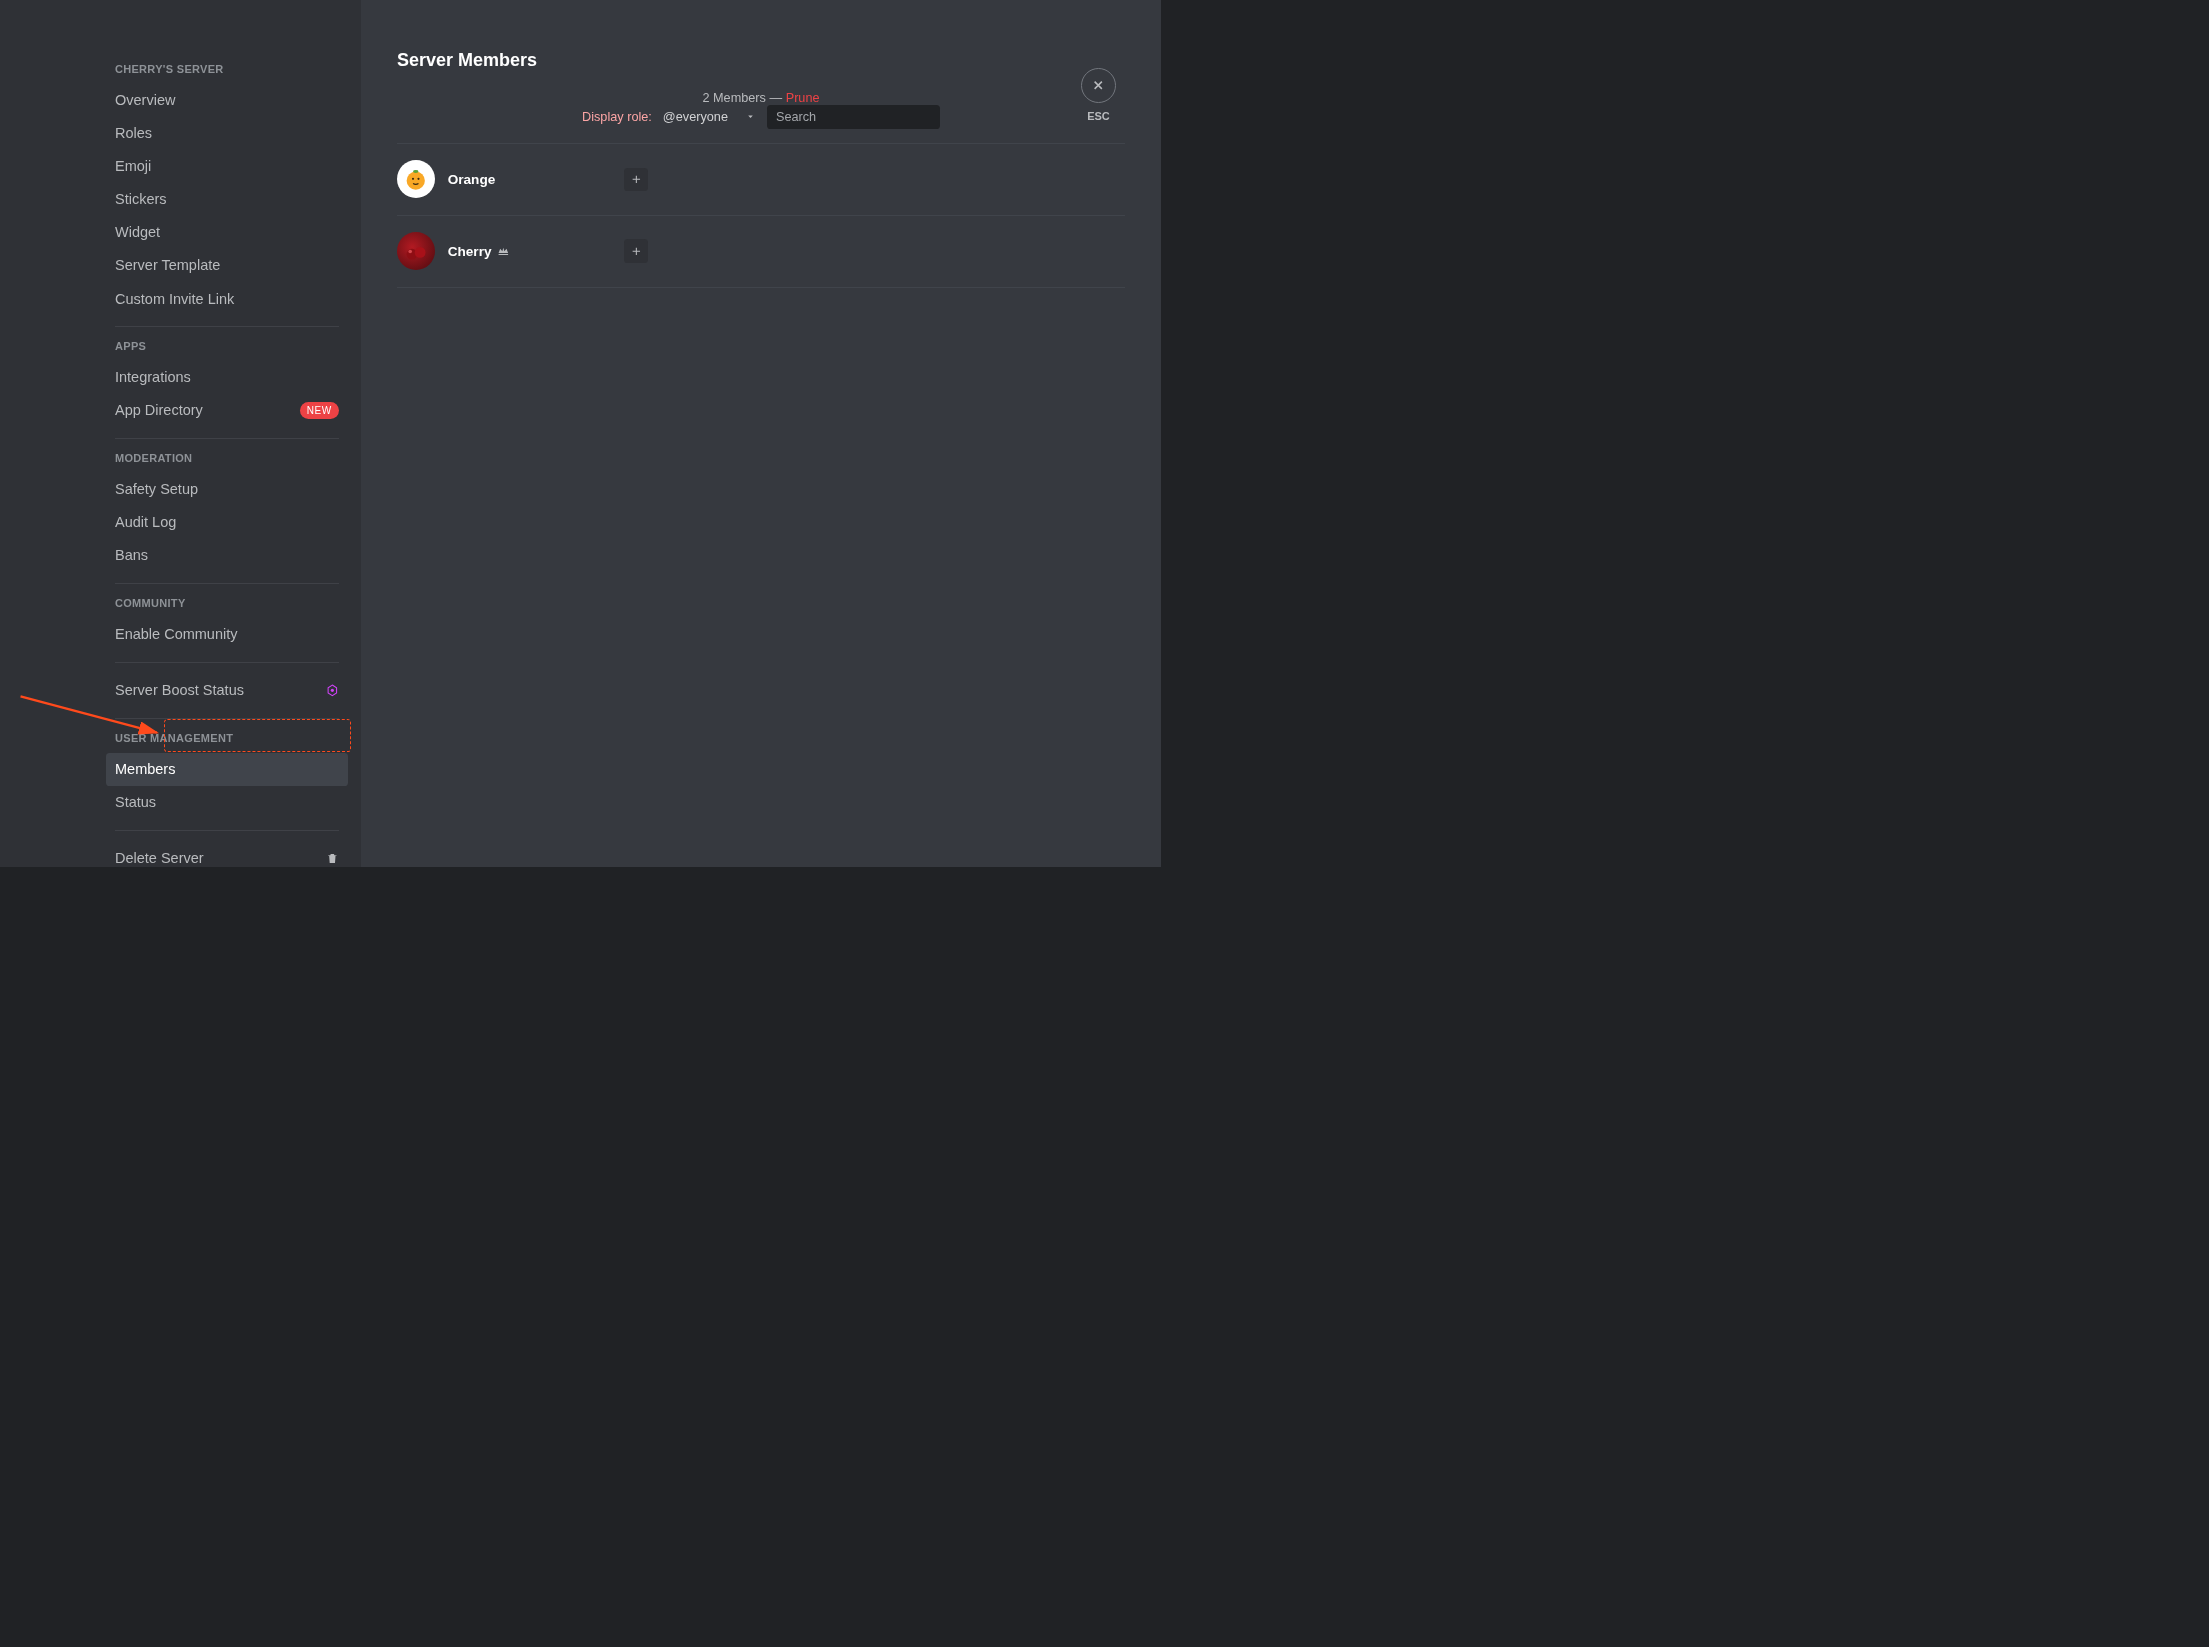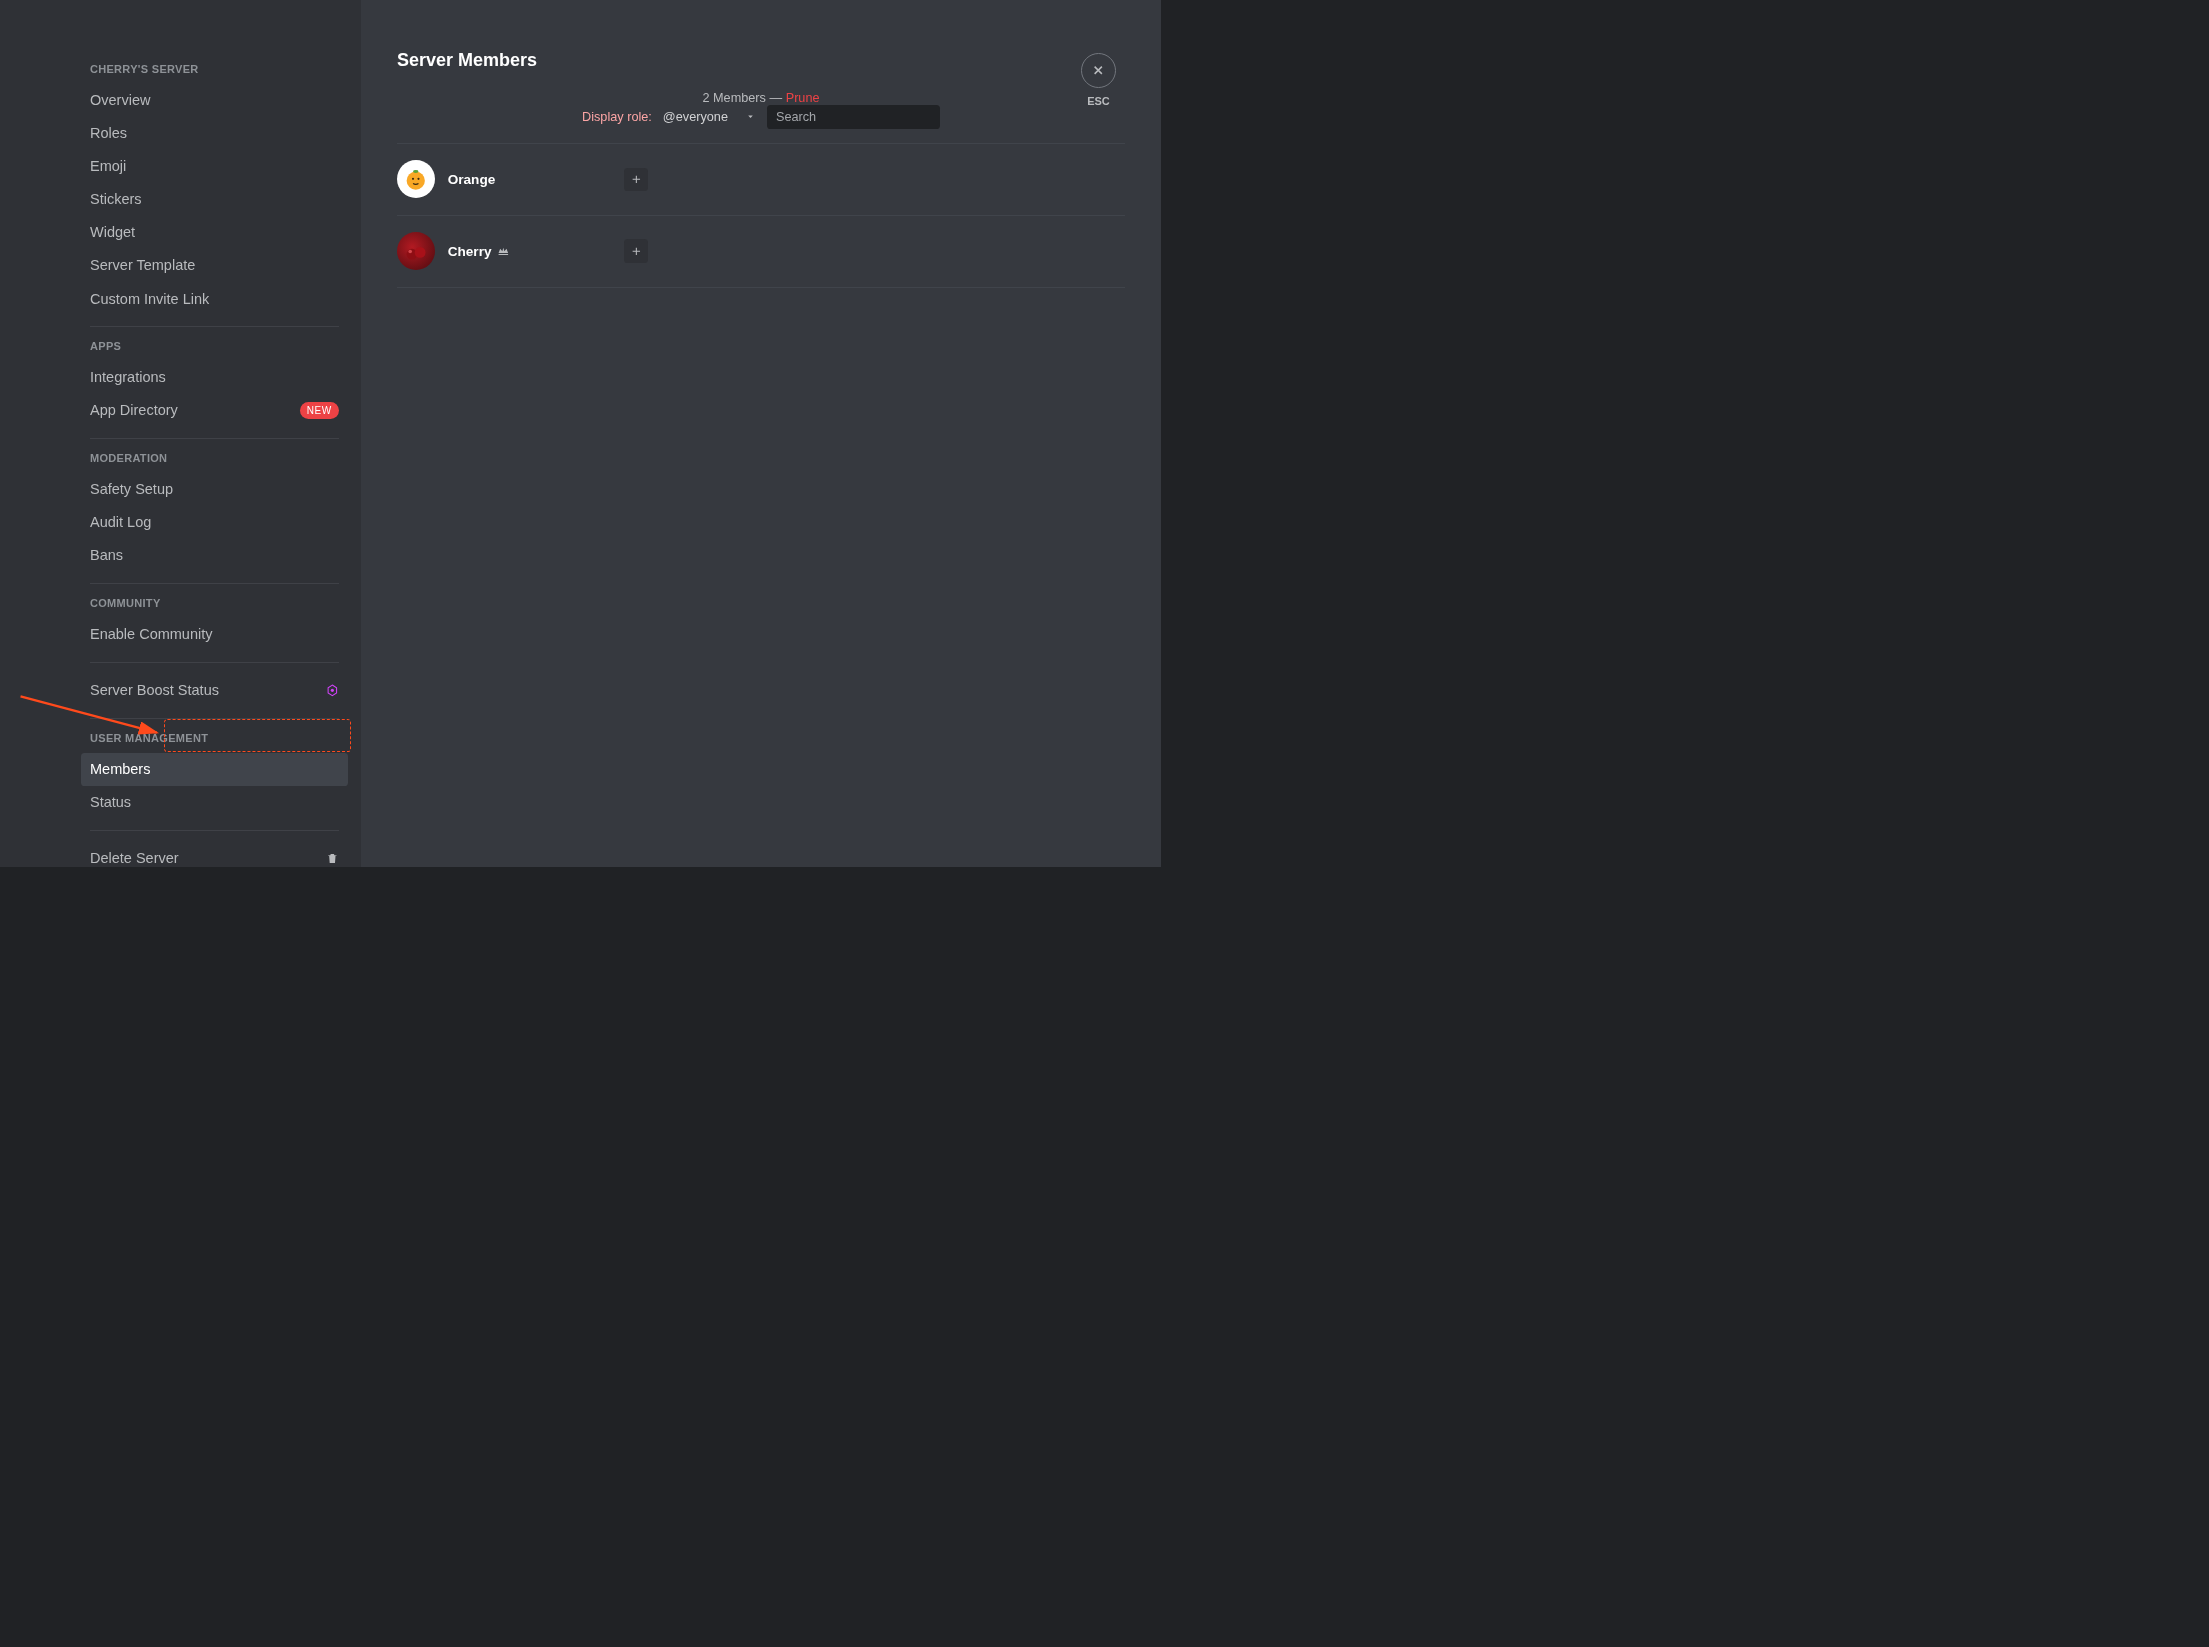--- a/index.html
+++ b/index.html
@@ -24,21 +24,21 @@
   .wc-max { background: #28c840; }
 
   .sidebar {
     position: absolute;
     left: 0;
     top: 0;
     width: 361px;
     height: 867px;
     background: #2f3136;
     padding-top: 50px;
-    padding-left: 90px;
+    padding-left: 115px;
     padding-right: 22px;
   }
   .section-header {
     font-size: 11px;
     font-weight: 700;
     color: #8e9297;
     text-transform: uppercase;
     letter-spacing: 0.3px;
     margin-bottom: 9px;
     margin-top: 12.7px;
@@ -215,21 +215,21 @@
     color: #b9bbbe;
     cursor: pointer;
     font-size: 14.5px;
     font-weight: 500;
     line-height: 1;
   }
 
   .close-btn {
     position: absolute;
     right: 45px;
-    top: 53px;
+    top: 68px;
     display: flex;
     flex-direction: column;
     align-items: center;
     gap: 7.3px;
     cursor: pointer;
     color: #b9bbbe;
   }
   .close-circle {
     width: 35px;
     height: 35px;

